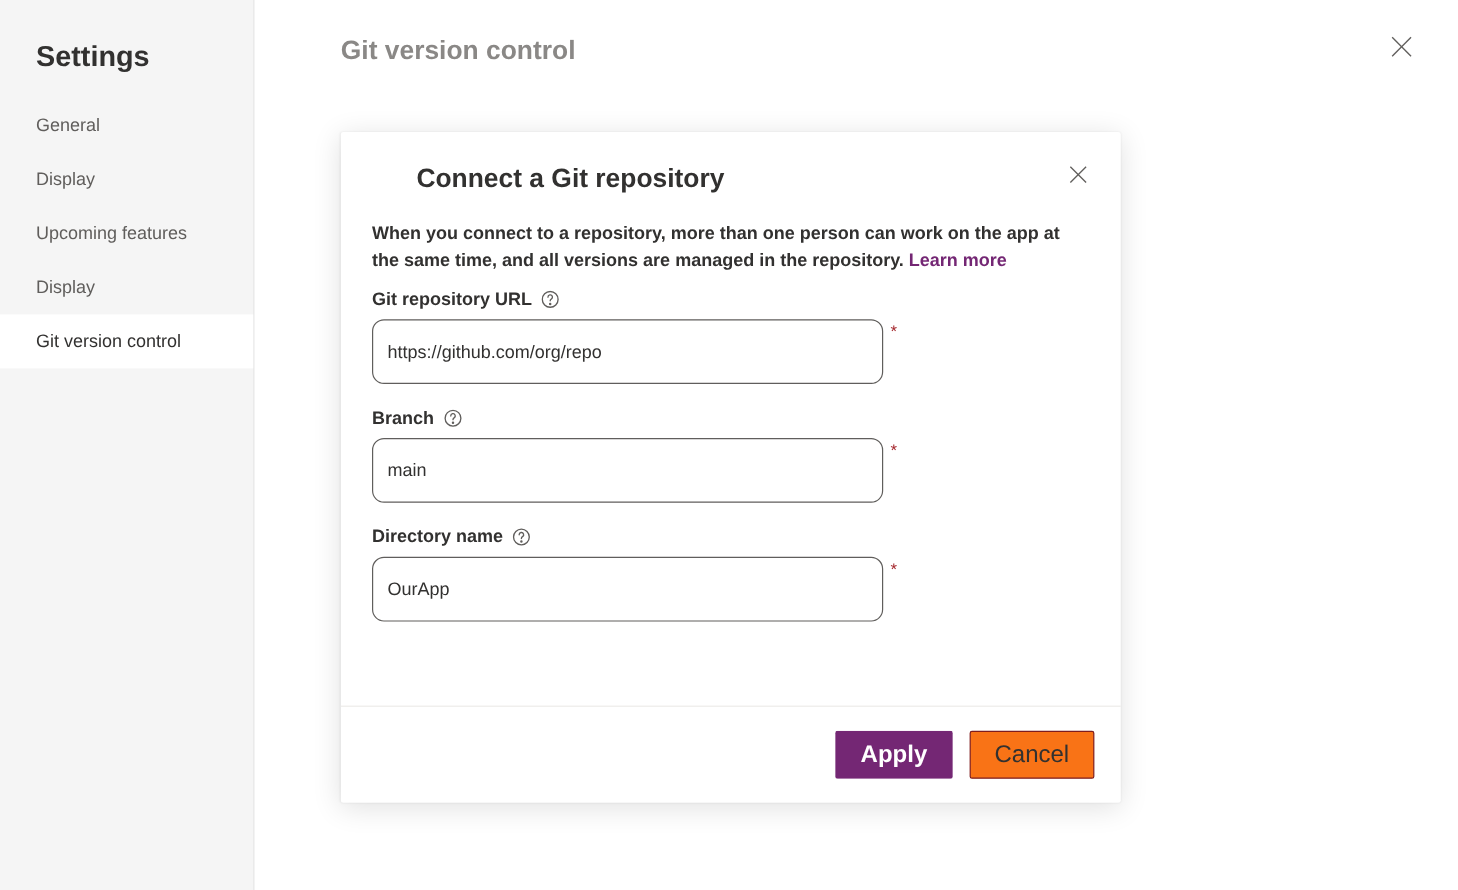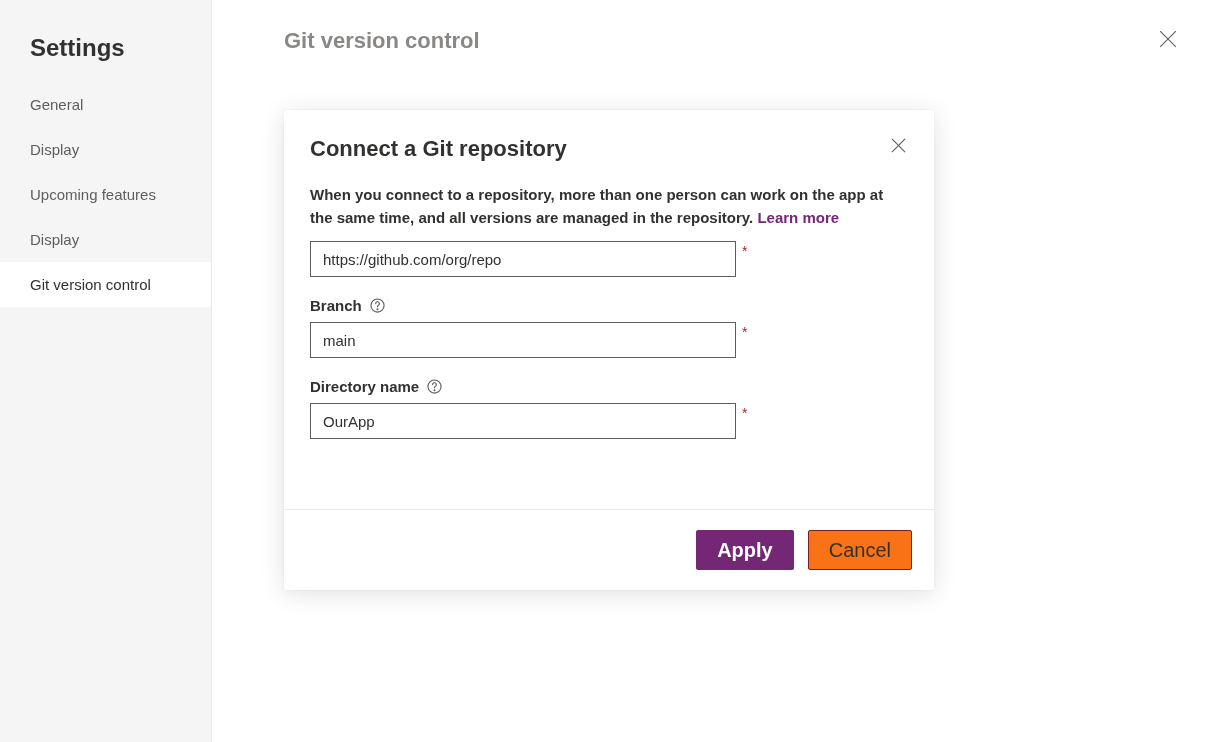--- a/index.html
+++ b/index.html
@@ -83,20 +83,21 @@
       border-radius: 2px;
     }
     .modal-body {
       padding: 26px 26px 50px 26px;
     }
     .modal-header {
       display: flex;
       justify-content: space-between;
       align-items: flex-start;
       margin-bottom: 22px;
+      margin-left: 37px;
     }
     .modal-title {
       font-size: 22px;
       font-weight: 600;
       color: #323130;
     }
     .modal-close {
       cursor: pointer;
       color: #605e5c;
       padding: 2px;
@@ -134,23 +135,23 @@
       color: #605e5c;
       cursor: pointer;
     }
     .input-row {
       display: flex;
       align-items: center;
       gap: 6px;
     }
     .form-input {
       width: 426px;
-      height: 36px;
+      height: 54px;
       border: 1px solid #605e5c;
-      border-radius: 0;
+      border-radius: 10px;
       padding: 0 12px;
       font-size: 15px;
       font-family: inherit;
       color: #323130;
       outline: none;
     }
     .required-star {
       color: #a4262c;
       font-size: 14px;
       align-self: flex-start;
@@ -229,20 +230,28 @@
           <line x1="1" y1="1" x2="15" y2="15"></line>
           <line x1="15" y1="1" x2="1" y2="15"></line>
         </svg>
       </div>
     </div>
     <p class="modal-description">
       <span>When you connect to a repository, more than one person can work on the app at the same time, and all versions are managed in the repository. </span><a class="learn-more">Learn more</a>
     </p>
 
     <div class="form-group">
+      <label class="form-label">
+        <span>Git repository URL</span>
+        <svg class="help-icon" viewBox="0 0 16 16" fill="none" stroke="currentColor" stroke-width="1.2">
+          <circle cx="8" cy="8" r="7"></circle>
+          <path d="M6 6 a2 2 0 1 1 3 1.7 c-0.6 0.4 -1 0.8 -1 1.6" stroke-linecap="round"></path>
+          <circle cx="8" cy="12" r="0.5" fill="currentColor"></circle>
+        </svg>
+      </label>
       <div class="input-row">
         <input class="form-input" type="text" value="https://github.com/org/repo" style="">
         <span class="required-star">*</span>
       </div>
     </div>
 
     <div class="form-group">
       <label class="form-label">
         <span>Branch</span>
         <svg class="help-icon" viewBox="0 0 16 16" fill="none" stroke="currentColor" stroke-width="1.2">

